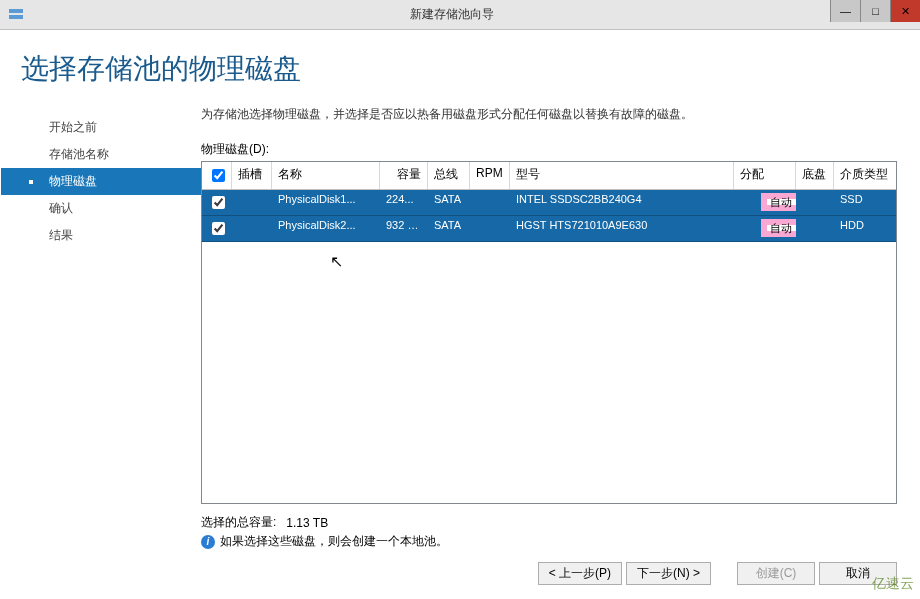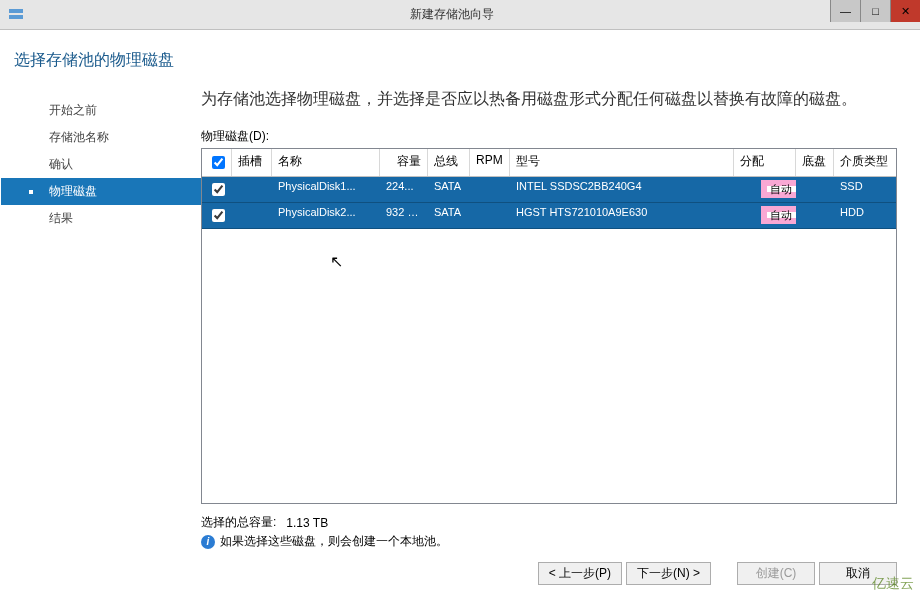--- a/index.html
+++ b/index.html
@@ -44,23 +44,23 @@
     width: 30px; height: 22px;
     display: flex; align-items: center; justify-content: center;
     font-size: 11px;
     cursor: pointer;
     border-left: 1px solid #888;
     background: #c8c8c8;
   }
   .tb-btn.close { background: #c0392b; color: #000; }
   .content { display: flex; height: calc(100% - 30px); flex-direction: column; padding: 0 1px; }
   .heading {
-    font-size: 16px;
+    font-size: 28px;
     color: #1a5a8c;
-    padding: 20px 0 18px 13px;
+    padding: 20px 0 18px 20px;
     font-weight: 400;
   }
   .main-area {
     display: flex;
     flex: 1;
     min-height: 0;
   }
   .nav {
     width: 200px;
     padding: 8px 0;
@@ -85,21 +85,21 @@
     background: #fff;
   }
   .right {
     flex: 1;
     display: flex;
     flex-direction: column;
     padding-right: 22px;
     min-width: 0;
   }
   .instruction {
-    font-size: 16px;
+    font-size: 12px;
     color: #333;
     margin-bottom: 18px;
   }
   .label { margin-bottom: 3px; }
   .grid {
     border: 1px solid #828790;
     flex: 1;
     display: flex;
     flex-direction: column;
     min-height: 0;
@@ -240,22 +240,22 @@
   </div>
 </div>
 
 <div class="content">
   <div class="heading">选择存储池的物理磁盘</div>
 
   <div class="main-area">
     <div class="nav">
       <div class="nav-item">开始之前</div>
       <div class="nav-item">存储池名称</div>
+      <div class="nav-item active">物理磁盘</div>
       <div class="nav-item">确认</div>
-      <div class="nav-item active">物理磁盘</div>
       <div class="nav-item">结果</div>
     </div>
 
     <div class="right">
       <div class="instruction">为存储池选择物理磁盘，并选择是否应以热备用磁盘形式分配任何磁盘以替换有故障的磁盘。</div>
       <div class="label">物理磁盘(D):</div>
 
       <div class="grid">
         <div class="grid-header">
           <div class="gh col-chk"><input type="checkbox" checked="" style=""></div>

